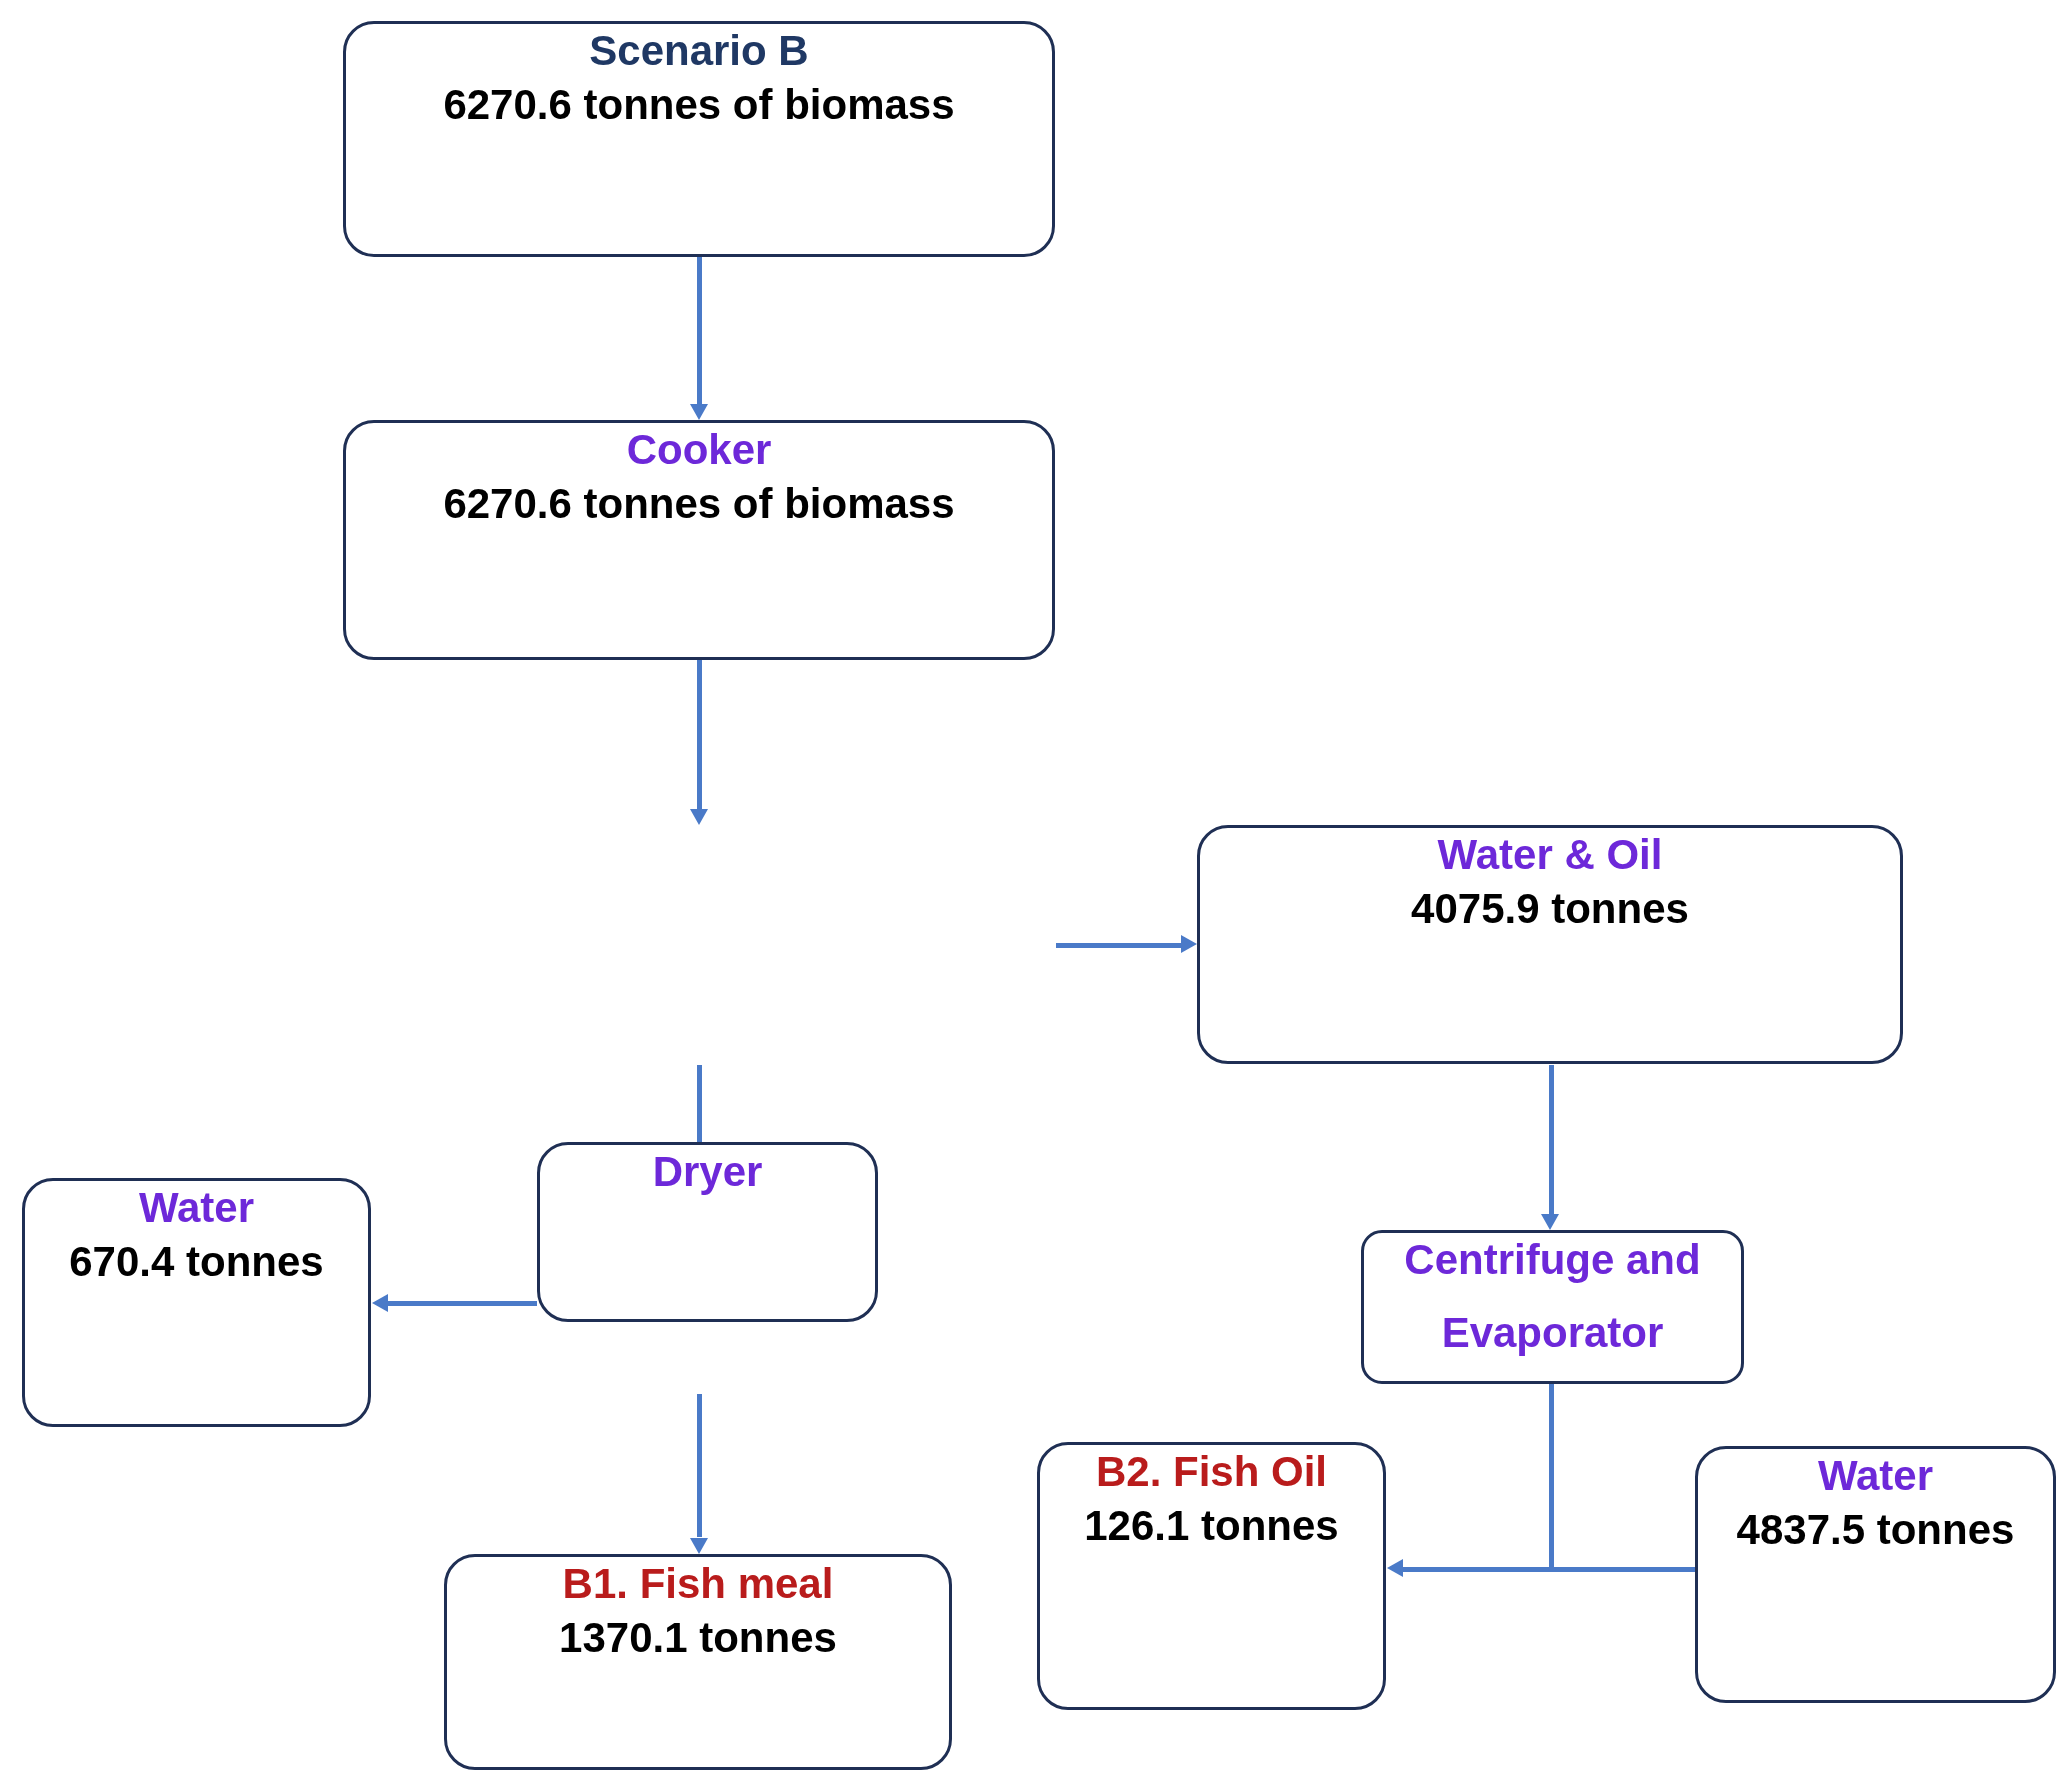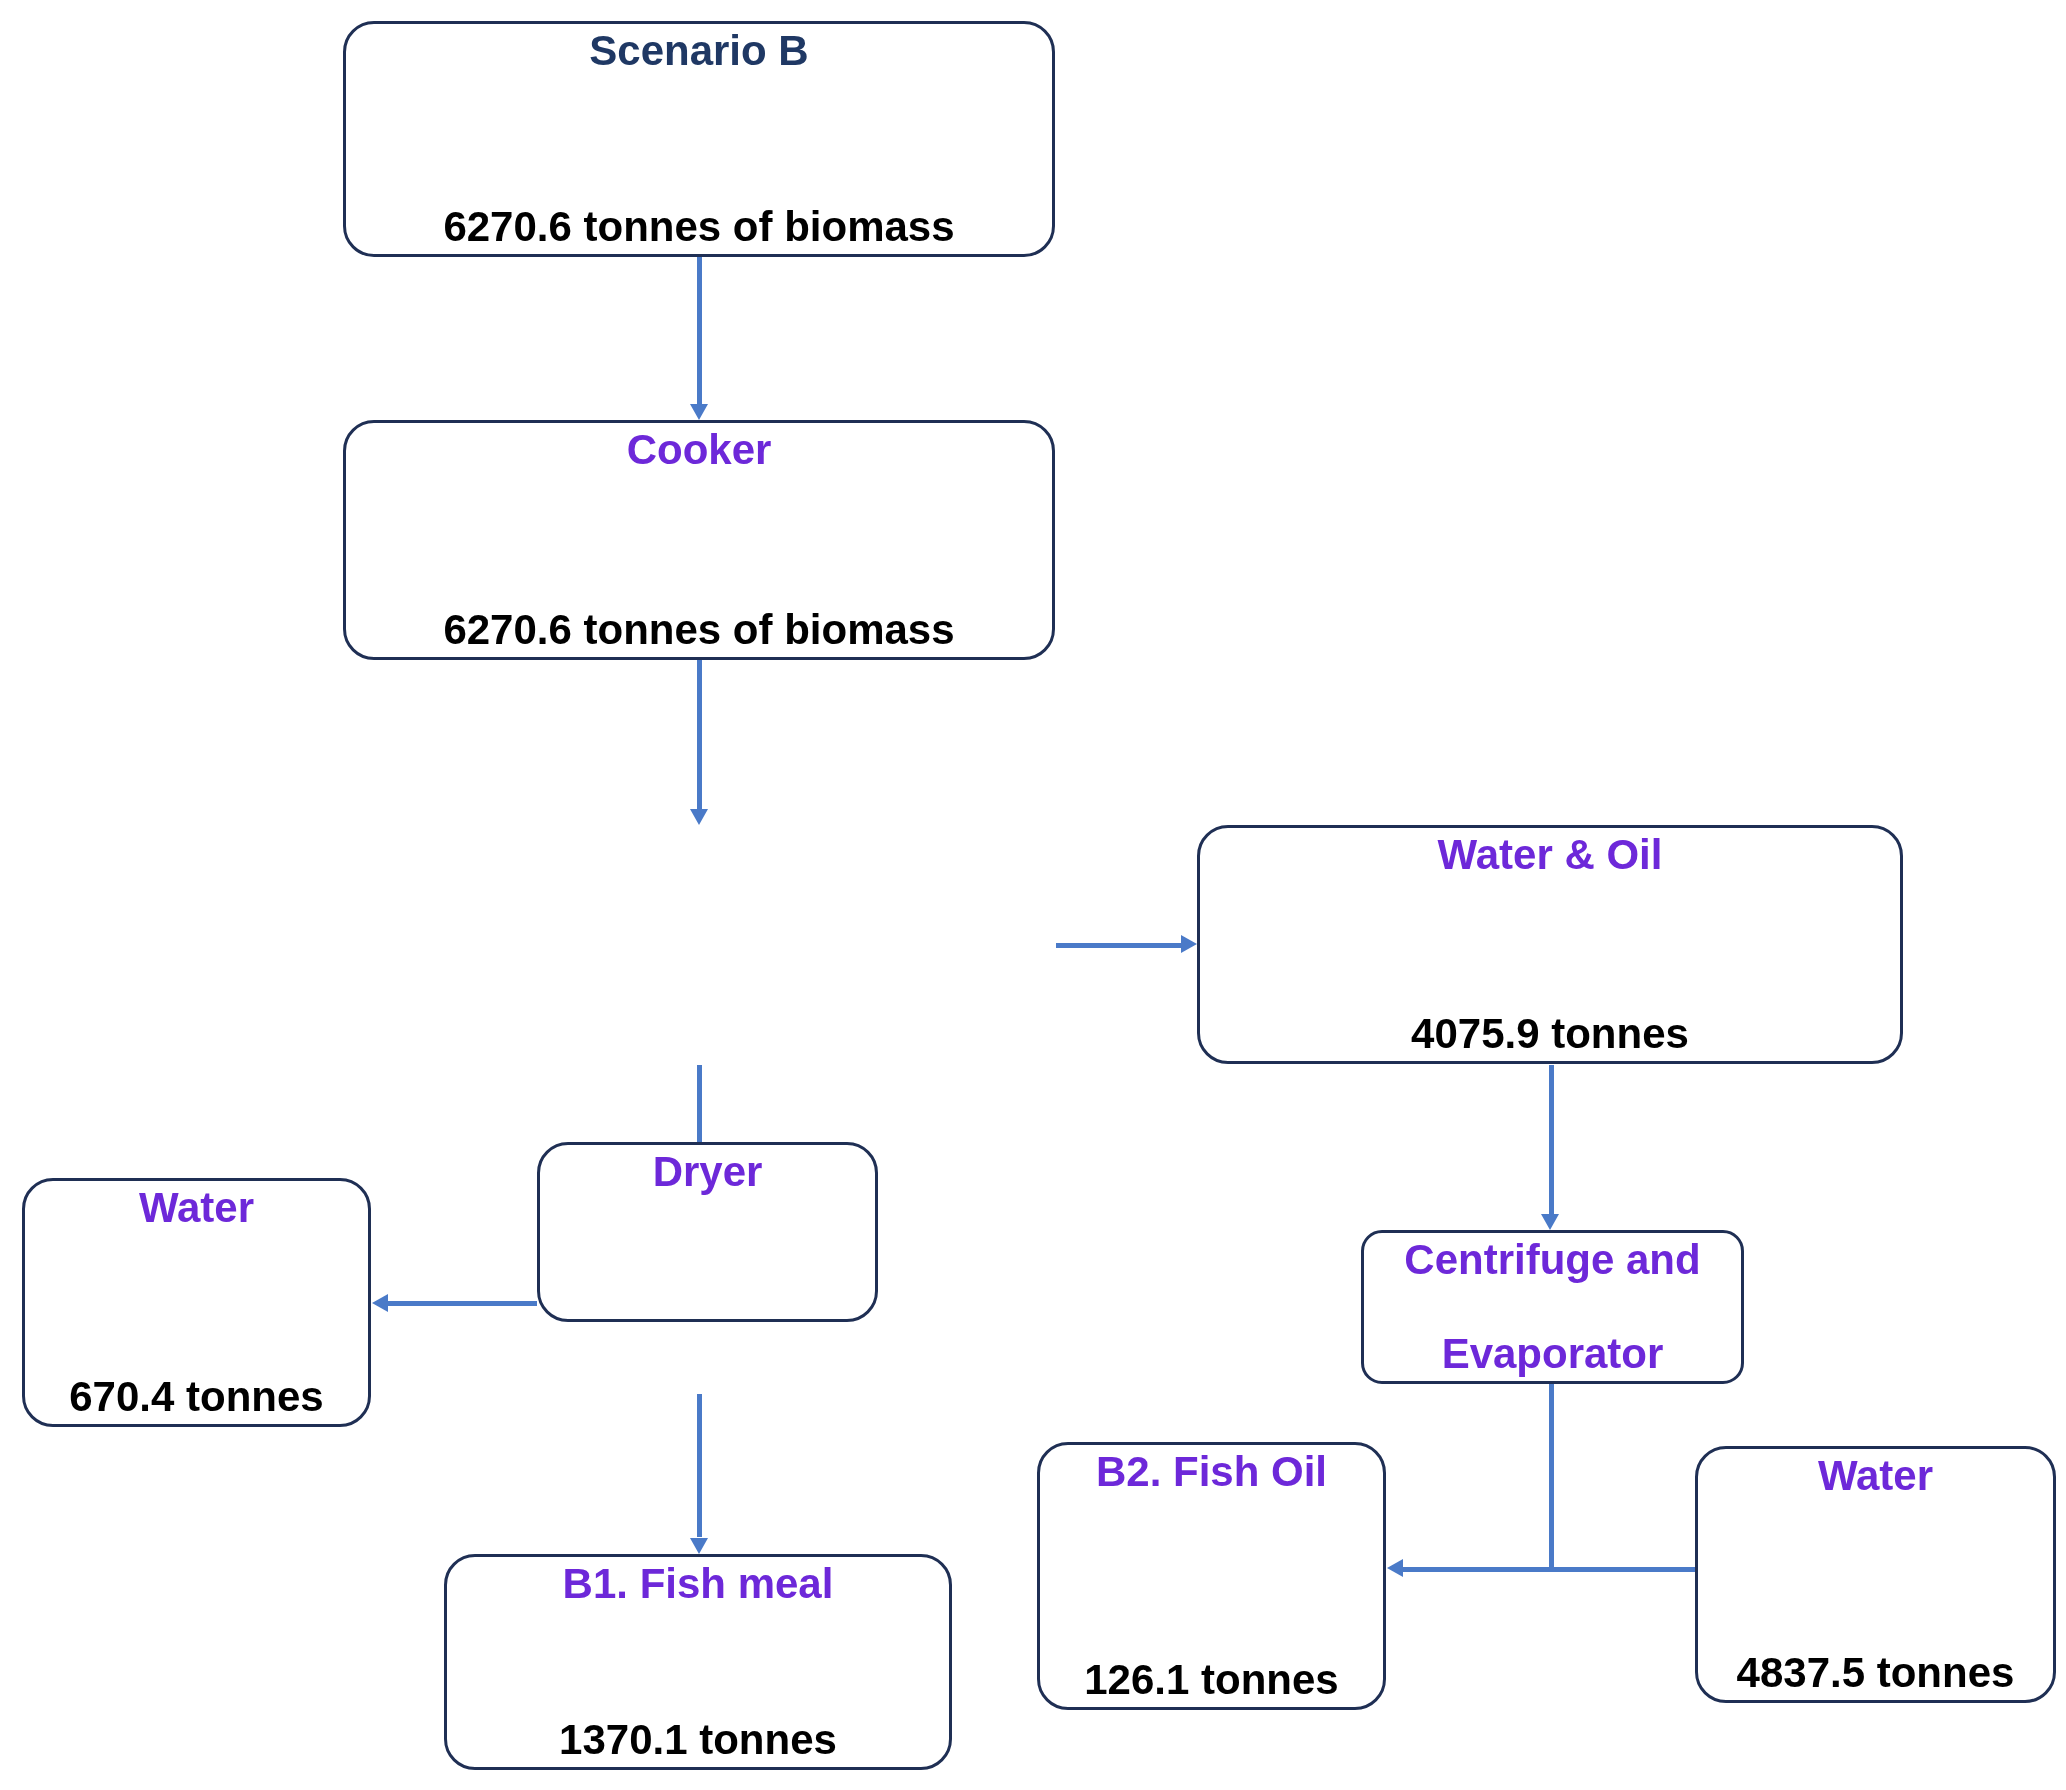--- a/index.html
+++ b/index.html
@@ -19,40 +19,40 @@
   }
   .node {
     position: absolute;
     box-sizing: border-box;
     border: 3.7px solid #1f2f54;
     border-radius: 31px;
     background: #ffffff;
     display: flex;
     flex-direction: column;
     align-items: center;
-    justify-content: space-between;
+    justify-content: flex-start;
     text-align: center;
     z-index: 5;
   }
   .line1 {
     font-size: 42px;
     font-weight: bold;
     color: #6d28d9;
     line-height: 1.28;
     white-space: nowrap;
   }
   .line2 {
     font-size: 42px;
     font-weight: bold;
     color: #000000;
     line-height: 1.28;
     white-space: nowrap;
   }
   .line1.navy { color: #1f3864; }
-  .line1.red  { color: #6d28d9; }
+  .line1.red  { color: #b91c1c; }
 
   
   .conn {
     position: absolute;
     background: #4a7ac8;
     z-index: 2;
   }
   .conn-v { width: 5.2px; }
   .conn-h { height: 5.2px; }
 

